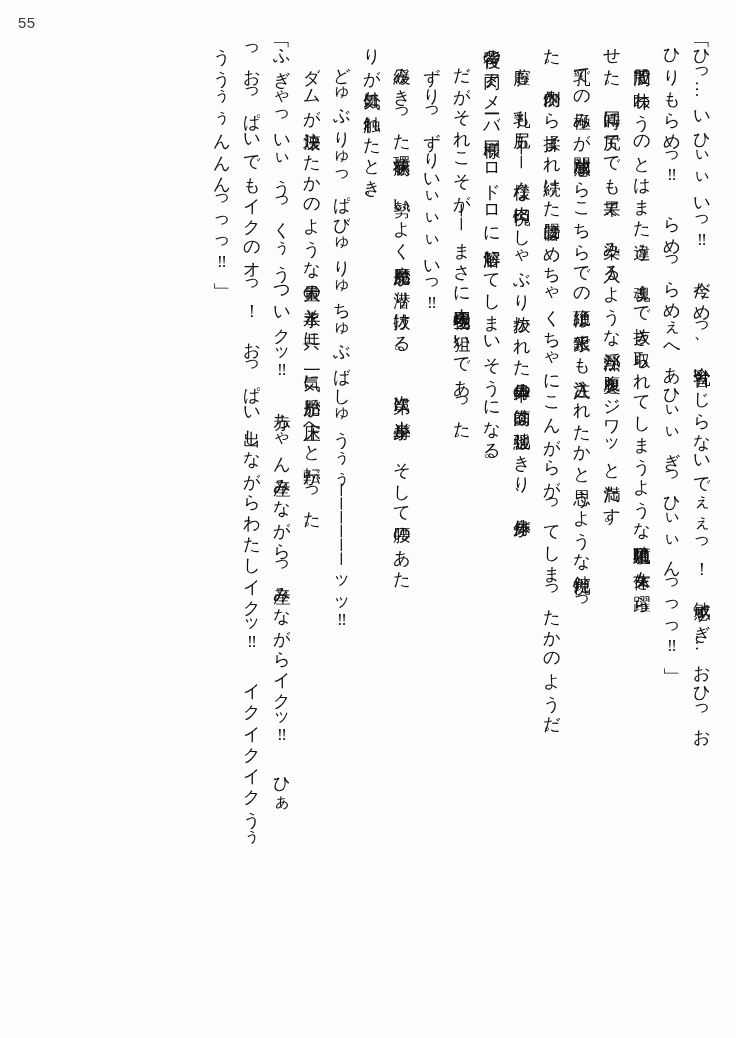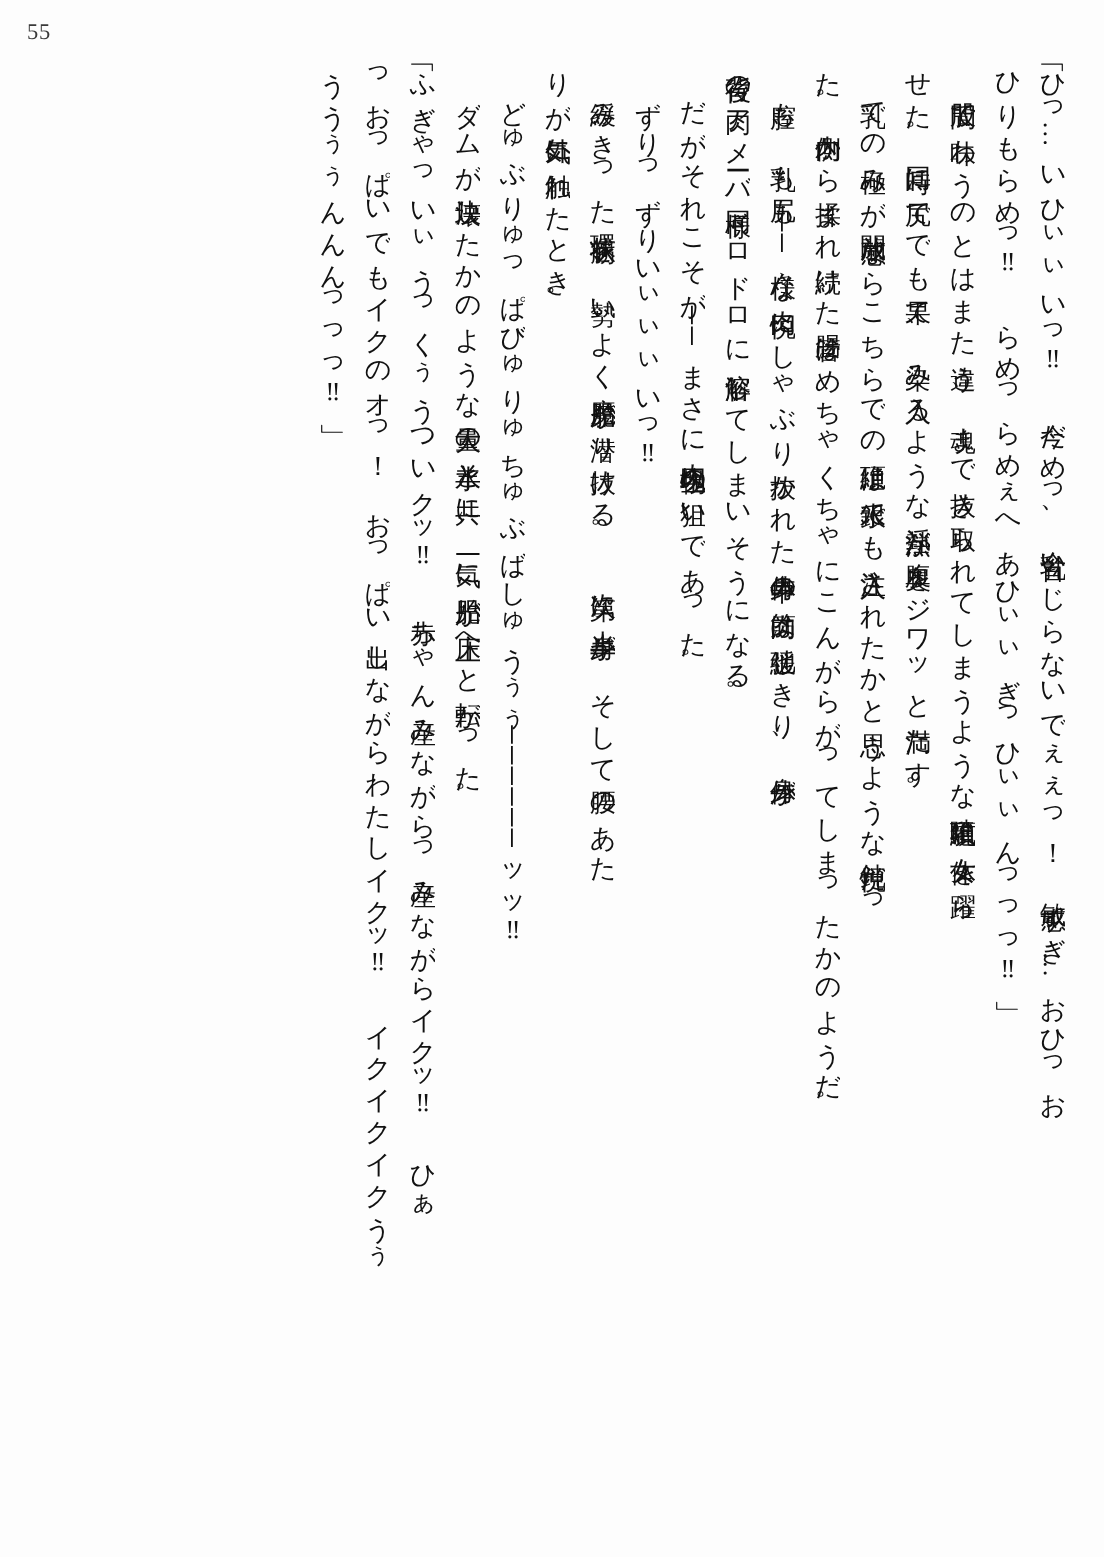--- a/index.html
+++ b/index.html
@@ -21,21 +21,21 @@
     width: 736px;
     height: 1038px;
     background: #fdfdfd;
   }
   .page-number {
     position: absolute;
     top: 14px;
     left: 18px;
     font-size: 15px;
     color: #3a3a3a;
-    font-family: Liberation Serif, serif;
+    font-family: Liberation Sans, sans-serif;
     letter-spacing: 0.5px;
   }
   .text-body {
     position: absolute;
     top: 36px;
     right: 26px;
     bottom: 28px;
     left: 34px;
     display: flex;
     flex-direction: row-reverse;

